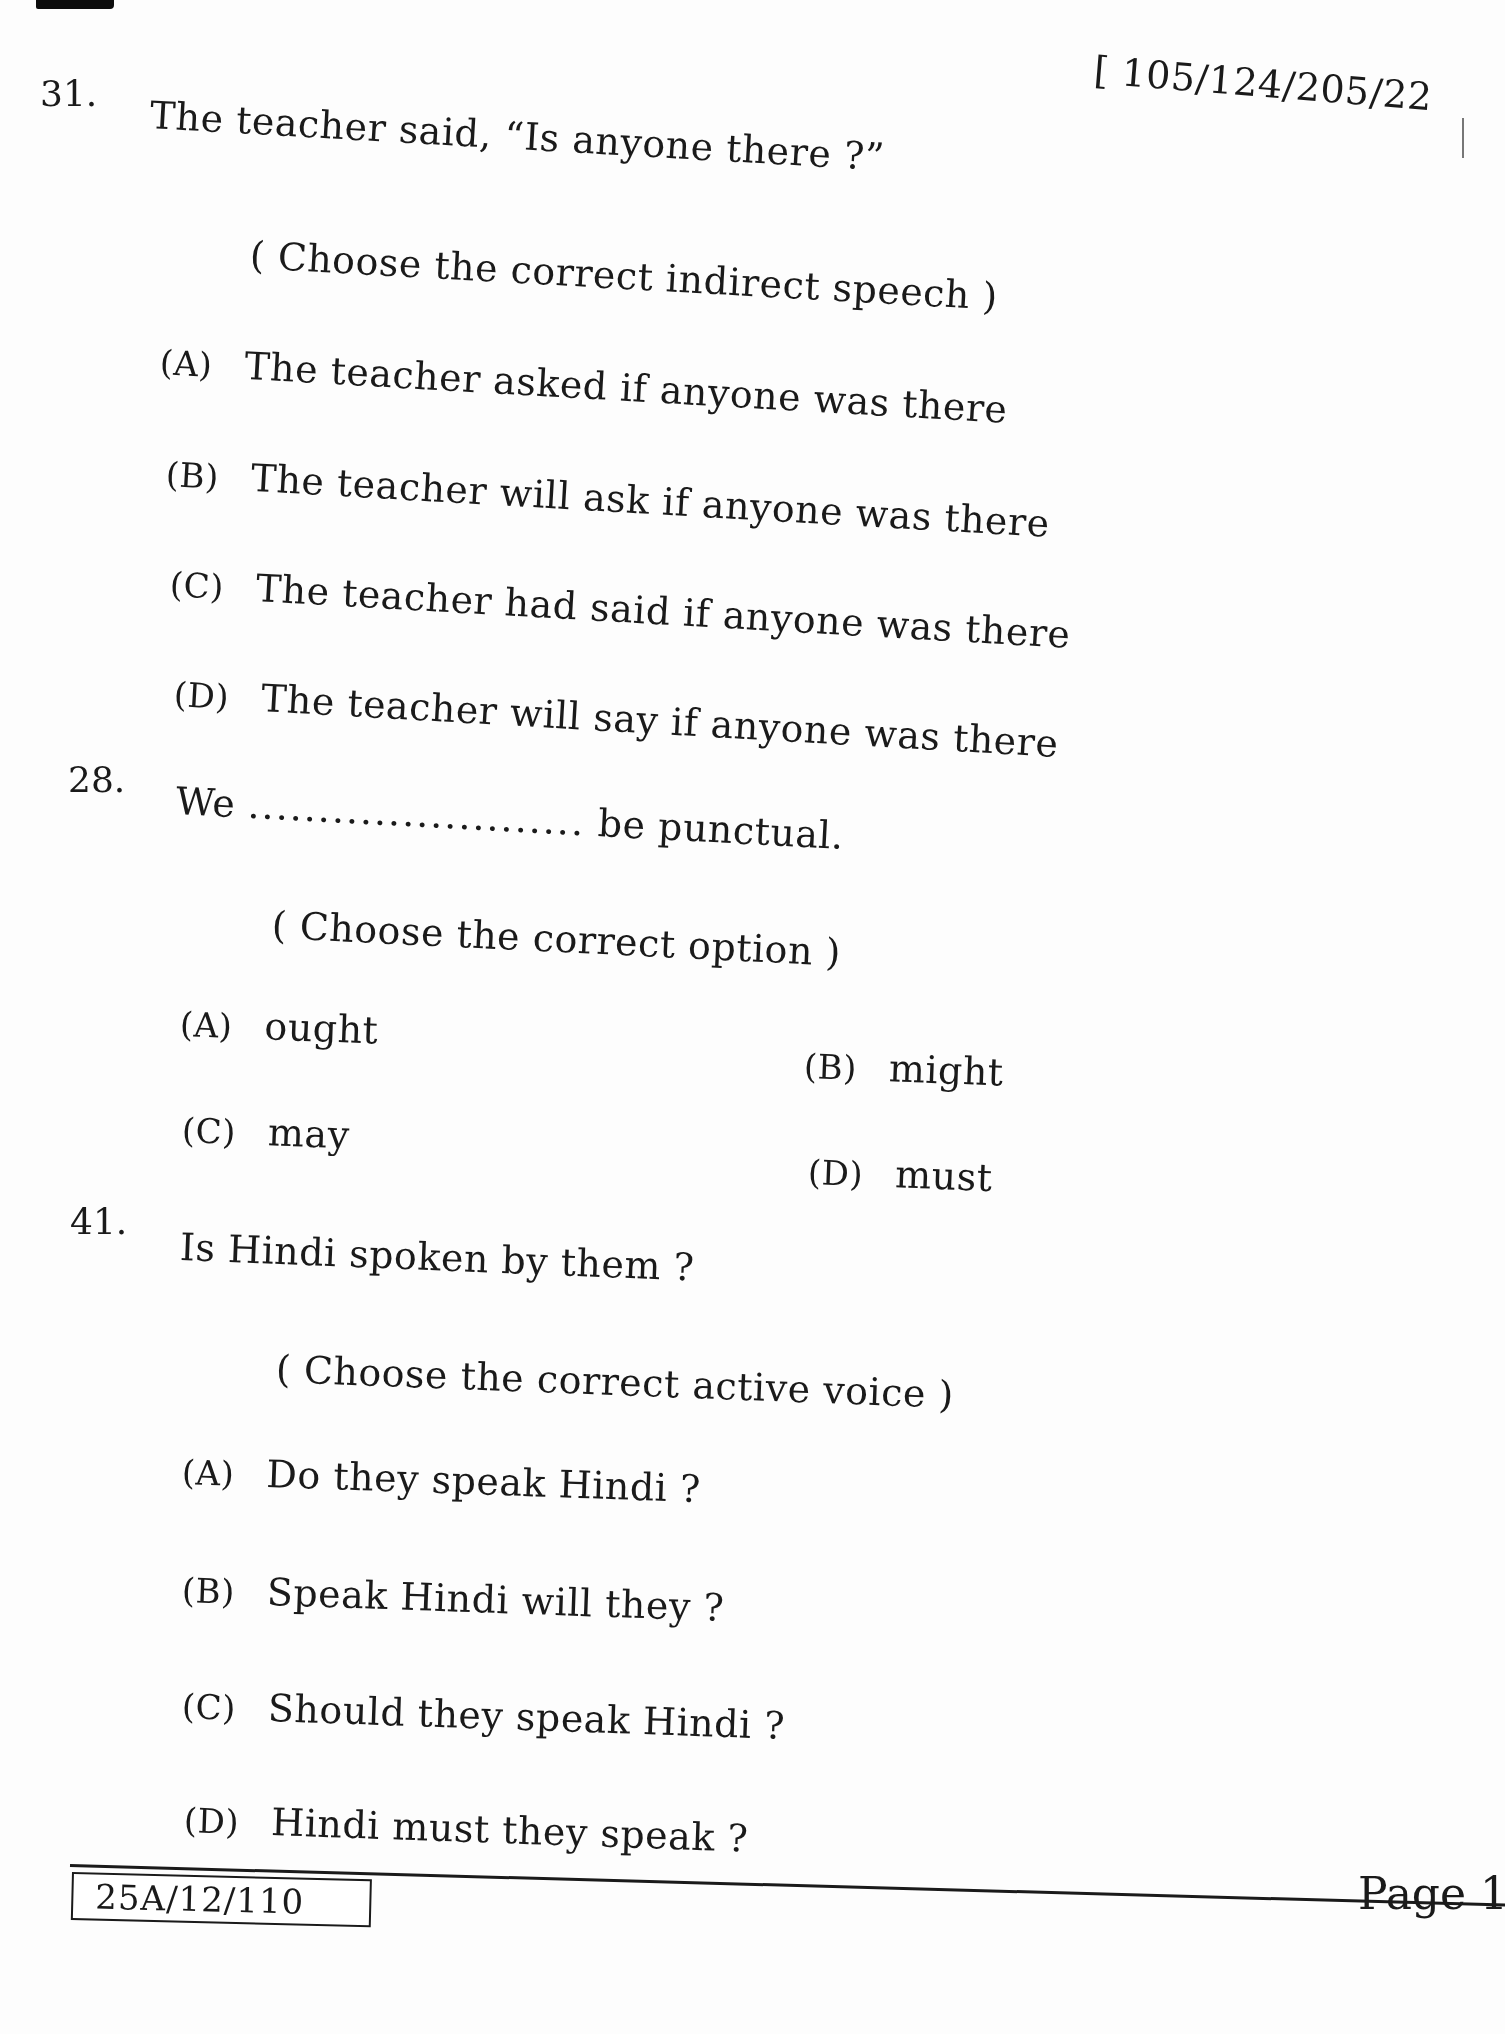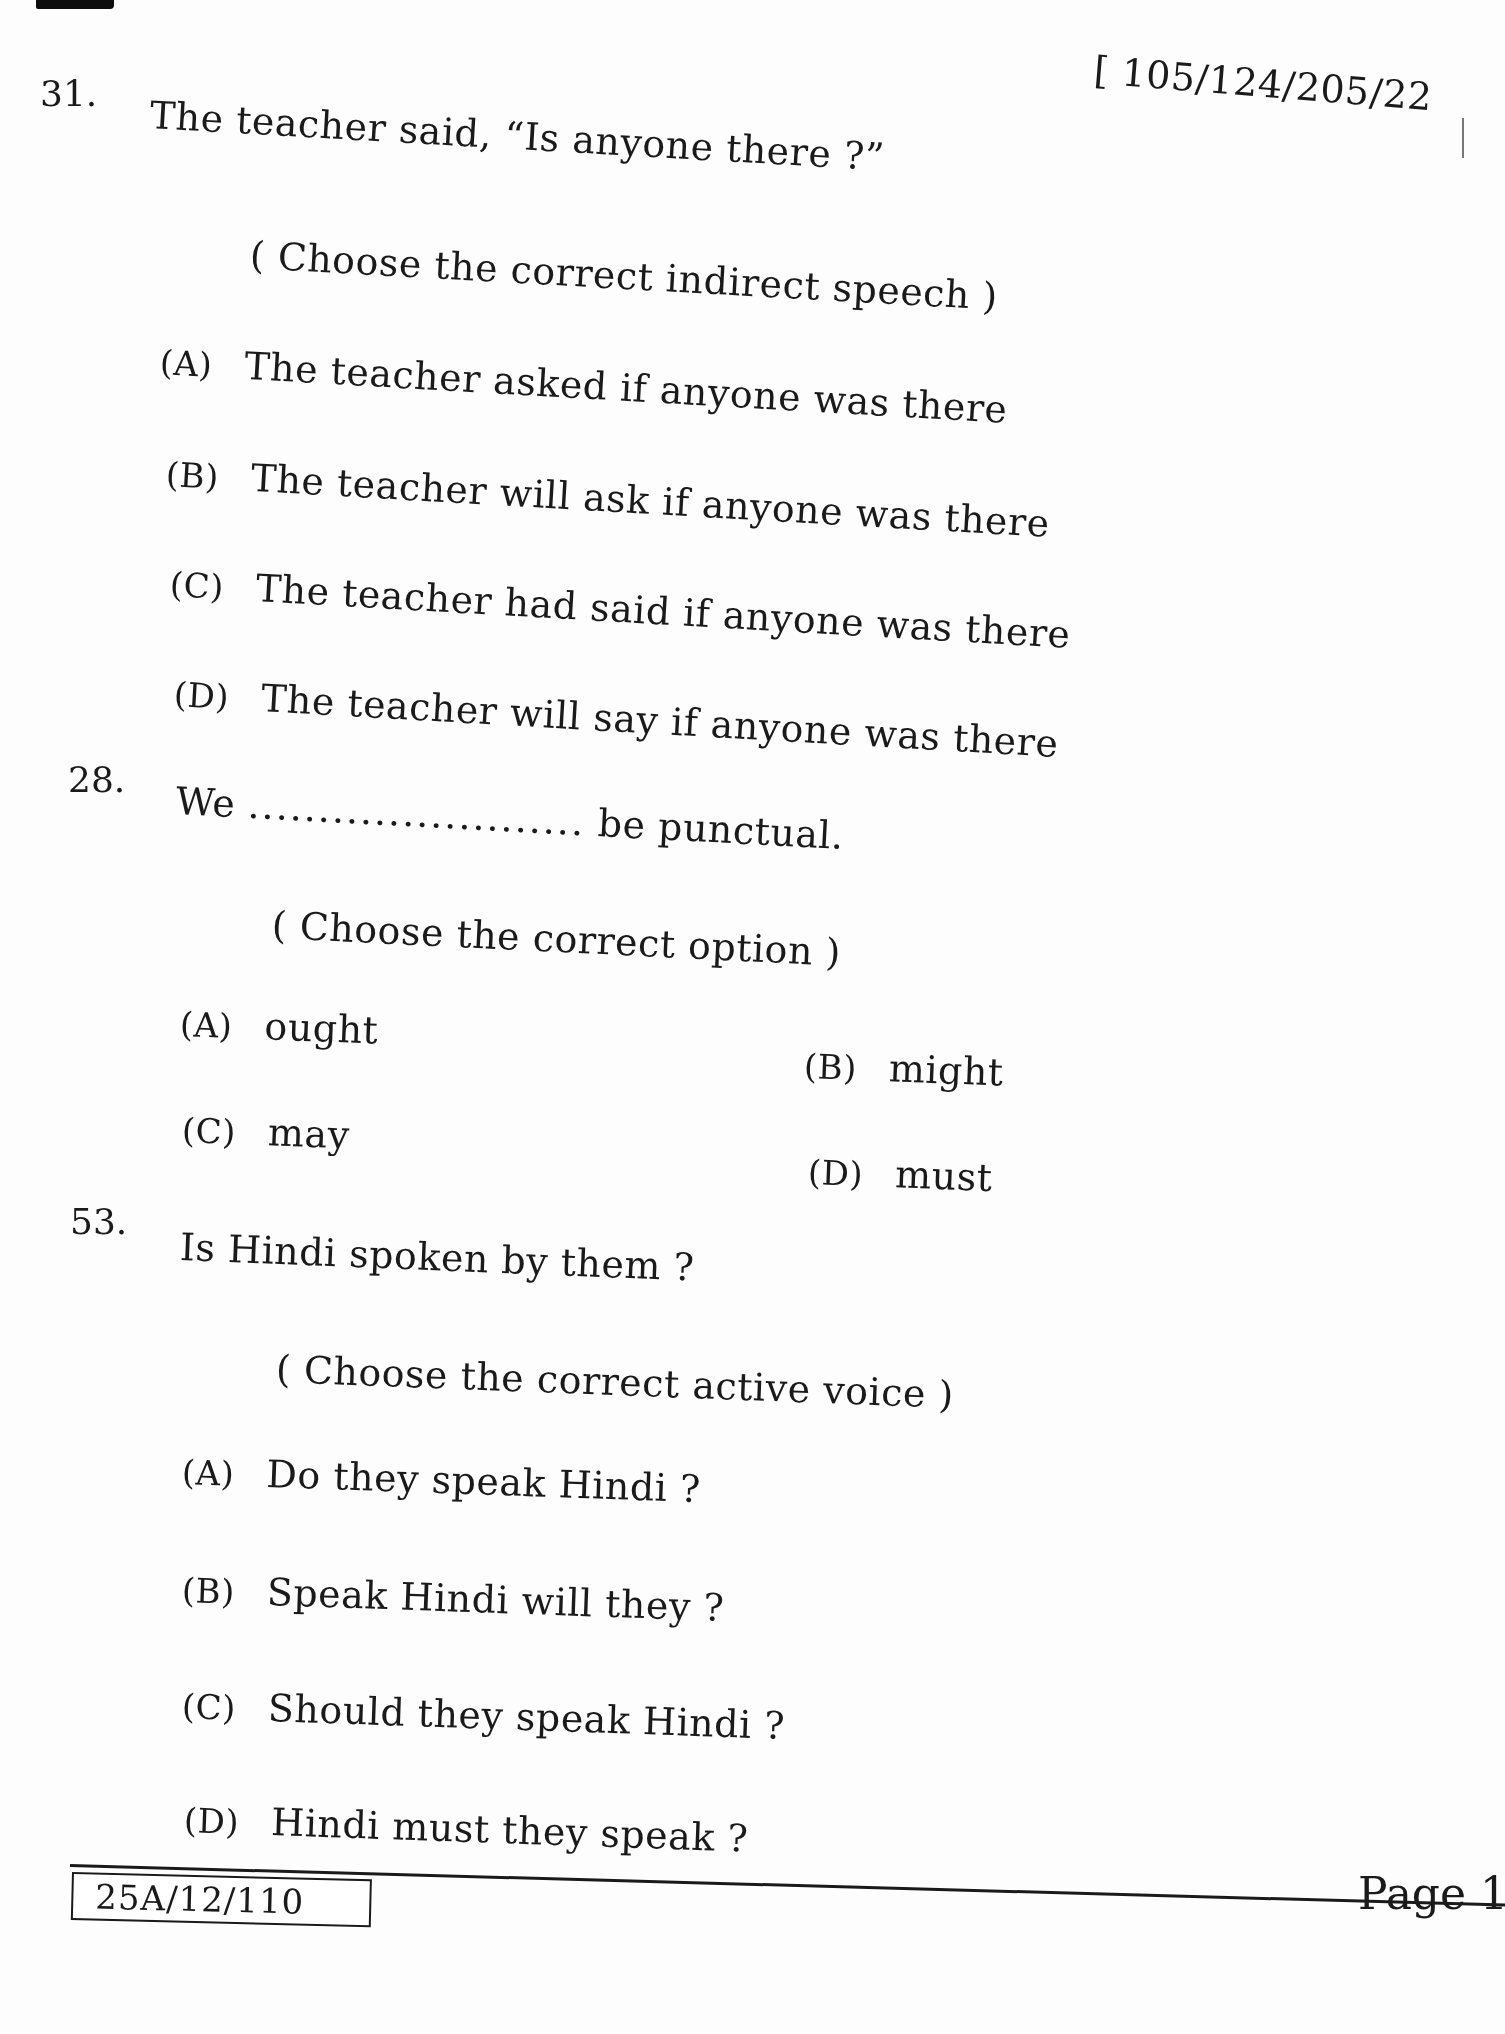--- a/index.html
+++ b/index.html
@@ -137,21 +137,21 @@
     </div>
     <div class="line" style="left:182px;top:1110px;transform:rotate(2.2deg);">
       <span class="opt-label">(C)</span><span>may</span>
     </div>
     <div class="line" style="left:808px;top:1152px;transform:rotate(2.2deg);">
       <span class="opt-label">(D)</span><span>must</span>
     </div>
   </div>
 
   <div>
-    <div class="qnum" style="left:70px;top:1204px;">53.</div>
+    <div class="qnum" style="left:70px;top:1204px;">41.</div>
     <div class="line" style="left:180px;top:1228px;transform:rotate(2.3deg);">Is Hindi spoken by them ?</div>
     <div class="line" style="left:276px;top:1350px;transform:rotate(2.2deg);">( Choose the correct active voice )</div>
 
     <div class="line" style="left:182px;top:1452px;transform:rotate(2.0deg);">
       <span class="opt-label">(A)</span><span>Do they speak Hindi ?</span>
     </div>
     <div class="line" style="left:182px;top:1570px;transform:rotate(2.0deg);">
       <span class="opt-label">(B)</span><span>Speak Hindi will they ?</span>
     </div>
     <div class="line" style="left:182px;top:1686px;transform:rotate(2.0deg);">

